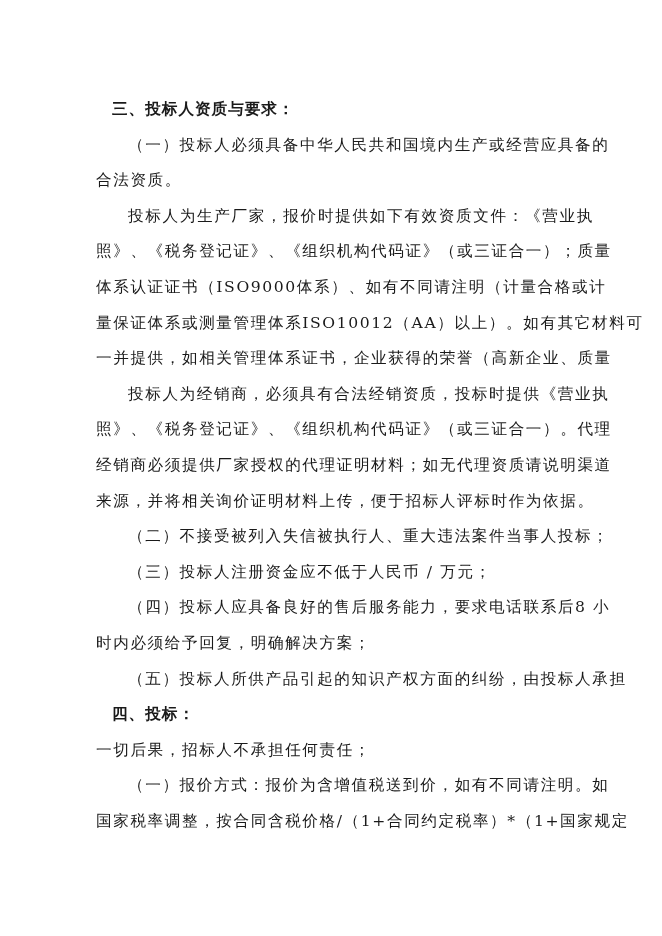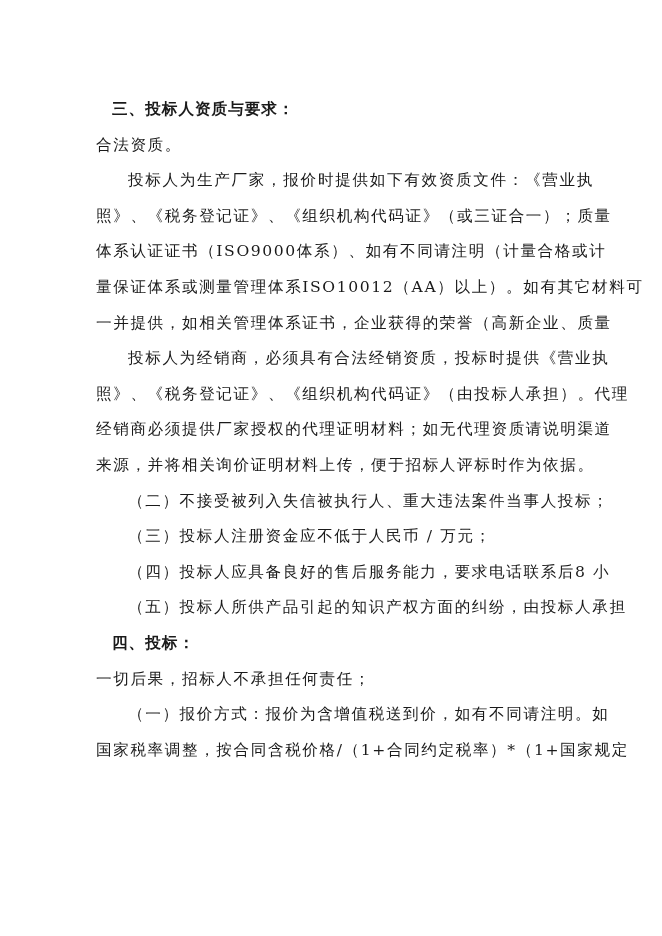--- a/index.html
+++ b/index.html
@@ -11,31 +11,33 @@
   .line.last{text-align-last:left;}
   .indent{padding-left:32px;}
   .h{font-weight:bold;font-family:"DejaVu Sans","Liberation Sans",sans-serif;
      font-size:15.6px;letter-spacing:1px;text-align-last:left;padding-left:16px;}
 </style>
 </head>
 <body>
 
 <div class="page" id="page">
     <div class="line h">三、投标人资质与要求：</div>
+    <div class="line indent">（一）投标人必须具备中华人民共和国境内生产或经营应具备的</div>
     <div class="line last">合法资质。</div>
     <div class="line indent">投标人为生产厂家，报价时提供如下有效资质文件：《营业执</div>
     <div class="line">照》、《税务登记证》、《组织机构代码证》（或三证合一）；质量</div>
     <div class="line">体系认证证书（ISO9000体系）、如有不同请注明（计量合格或计</div>
     <div class="line">量保证体系或测量管理体系ISO10012（AA）以上）。如有其它材料可</div>
     <div class="line">一并提供，如相关管理体系证书，企业获得的荣誉（高新企业、质量</div>
     <div class="line indent">投标人为经销商，必须具有合法经销资质，投标时提供《营业执</div>
-    <div class="line">照》、《税务登记证》、《组织机构代码证》（由投标人承担）。代理</div>
+    <div class="line">照》、《税务登记证》、《组织机构代码证》（或三证合一）。代理</div>
     <div class="line">经销商必须提供厂家授权的代理证明材料；如无代理资质请说明渠道</div>
     <div class="line last">来源，并将相关询价证明材料上传，便于招标人评标时作为依据。</div>
     <div class="line indent last">（二）不接受被列入失信被执行人、重大违法案件当事人投标；</div>
     <div class="line indent last">（三）投标人注册资金应不低于人民币 / 万元；</div>
     <div class="line indent">（四）投标人应具备良好的售后服务能力，要求电话联系后8 小</div>
+    <div class="line last">时内必须给予回复，明确解决方案；</div>
     <div class="line indent">（五）投标人所供产品引起的知识产权方面的纠纷，由投标人承担</div>
     <div class="line h">四、投标：</div>
     <div class="line last">一切后果，招标人不承担任何责任；</div>
     <div class="line indent">（一）报价方式：报价为含增值税送到价，如有不同请注明。如</div>
     <div class="line">国家税率调整，按合同含税价格/（1+合同约定税率）*（1+国家规定</div>
   </div>
 
 </body></html>

